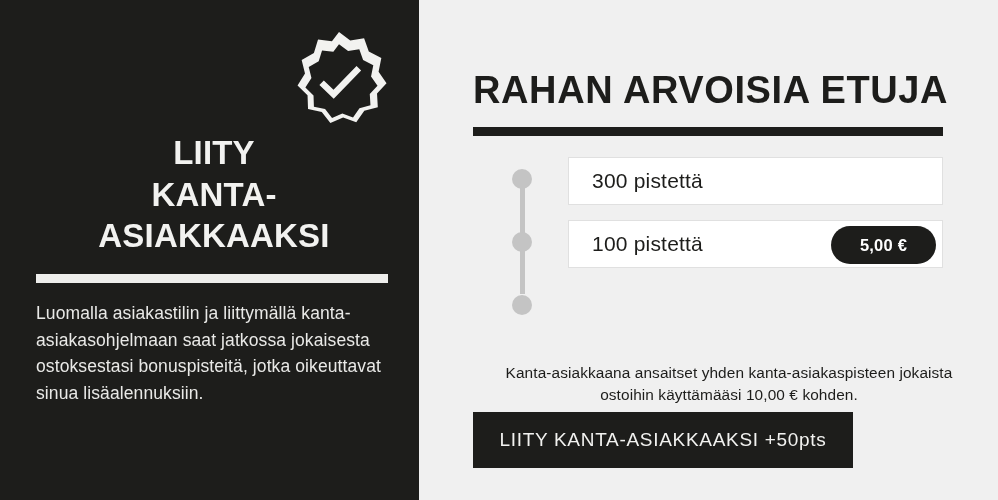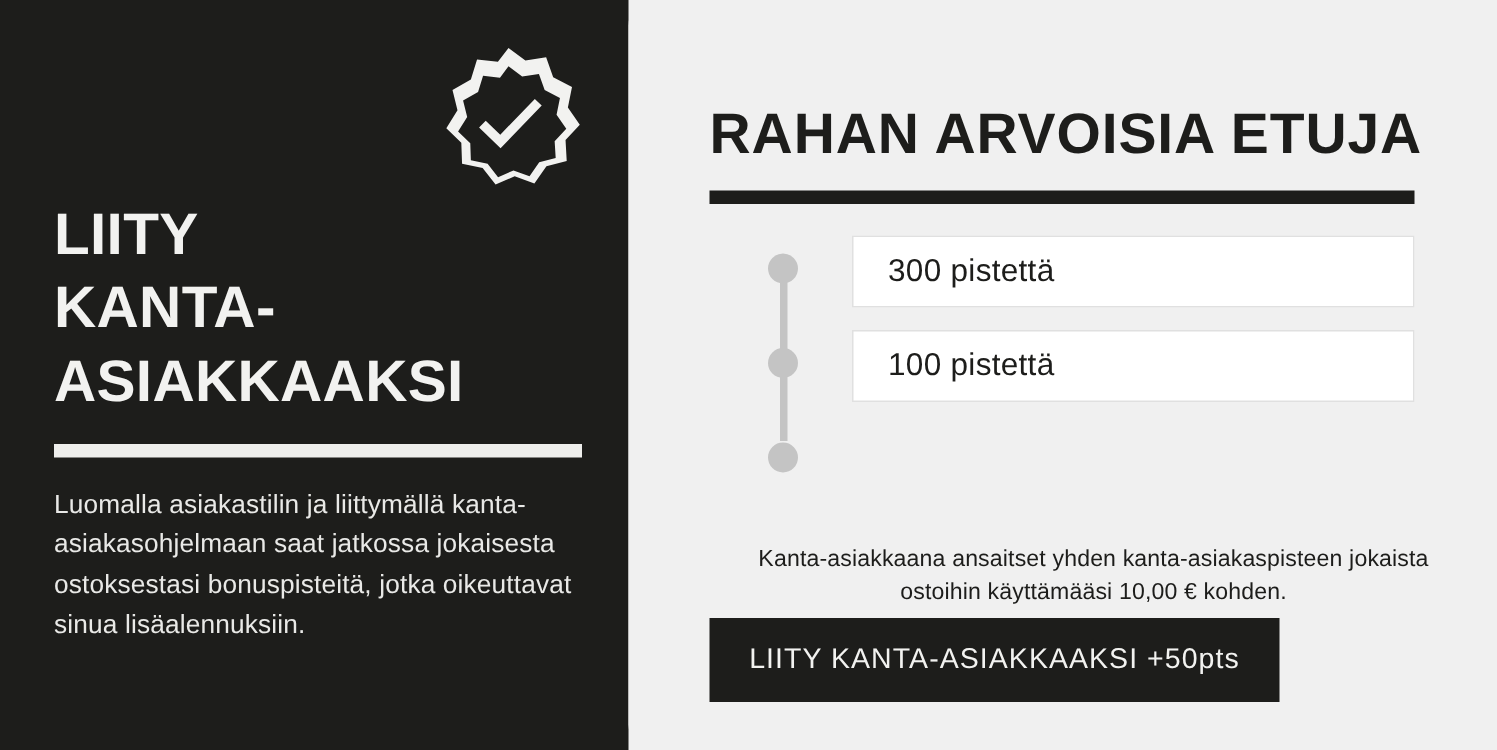--- a/index.html
+++ b/index.html
@@ -41,26 +41,27 @@
   .seal-icon svg { display: block; width: 98px; height: 98px; }
 
   .left-inner {
     position: absolute;
     left: 36px;
     top: 132px;
     width: 356px;
   }
   .left-title {
     color: #f2f2f0;
-    font-size: 39px;
+    font-size: 33px;
     line-height: 1.26;
     font-weight: 700;
     letter-spacing: 0.2px;
     margin: 0;
     white-space: pre-line;
+    text-align: center;
   }
   .left-divider {
     margin-top: 17px;
     width: 352px;
     height: 9px;
     background: #eeeeec;
   }
   .left-body {
     color: #e9e9e7;
     font-size: 17.5px;
@@ -69,21 +70,20 @@
     letter-spacing: 0.1px;
     width: 352px;
   }
 
   
   .right-panel {
     position: relative;
     flex: 1 1 auto;
     height: 500px;
     background: #f0f0f0;
-    border-radius: 17px;
   }
   .right-heading {
     position: absolute;
     left: 473px;
     top: 71px;
     margin: 0;
     color: #1d1d1b;
     font-size: 38px;
     font-weight: 700;
     letter-spacing: 0.6px;
@@ -252,20 +252,21 @@
 
       <div class="tier-list">
 
 
         <div class="tier-card">
           <span class="tier-label">300 pistettä</span>
         </div>
 
         <div class="tier-card">
           <span class="tier-label">100 pistettä</span>
+          <span class="tier-pill">5,00 €</span>
         </div>
 
       </div>
     </div>
 
     <p class="note">Kanta-asiakkaana ansaitset yhden kanta-asiakaspisteen jokaista ostoihin käyttämääsi 10,00 € kohden.</p>
 
     <button class="cta">LIITY KANTA-ASIAKKAAKSI +50pts</button>
 
   </div>

